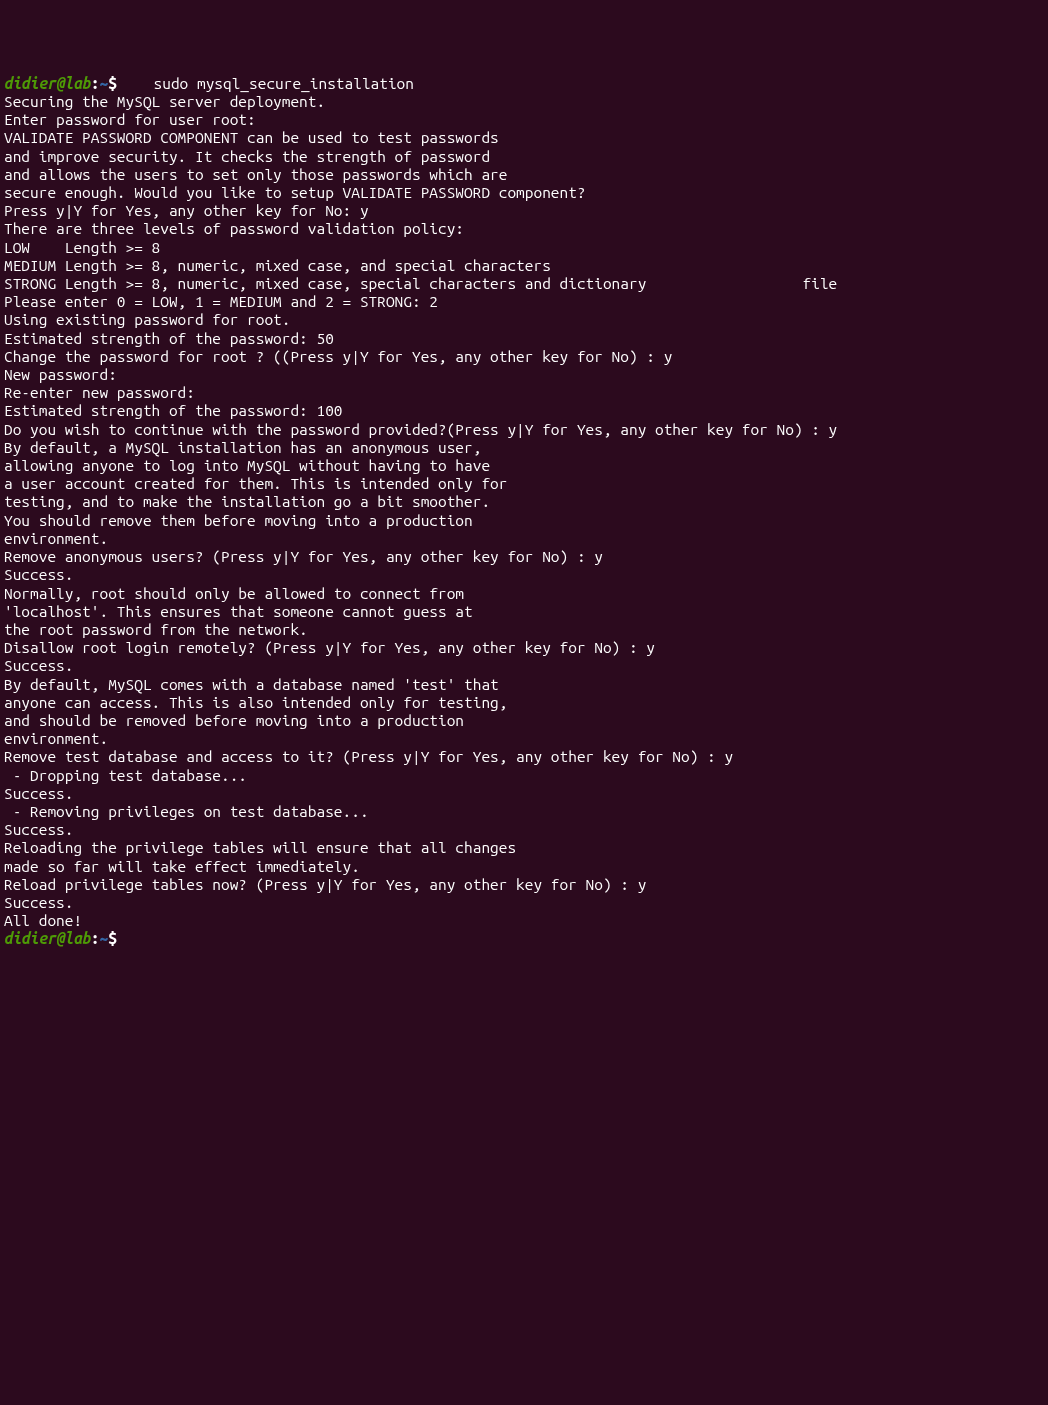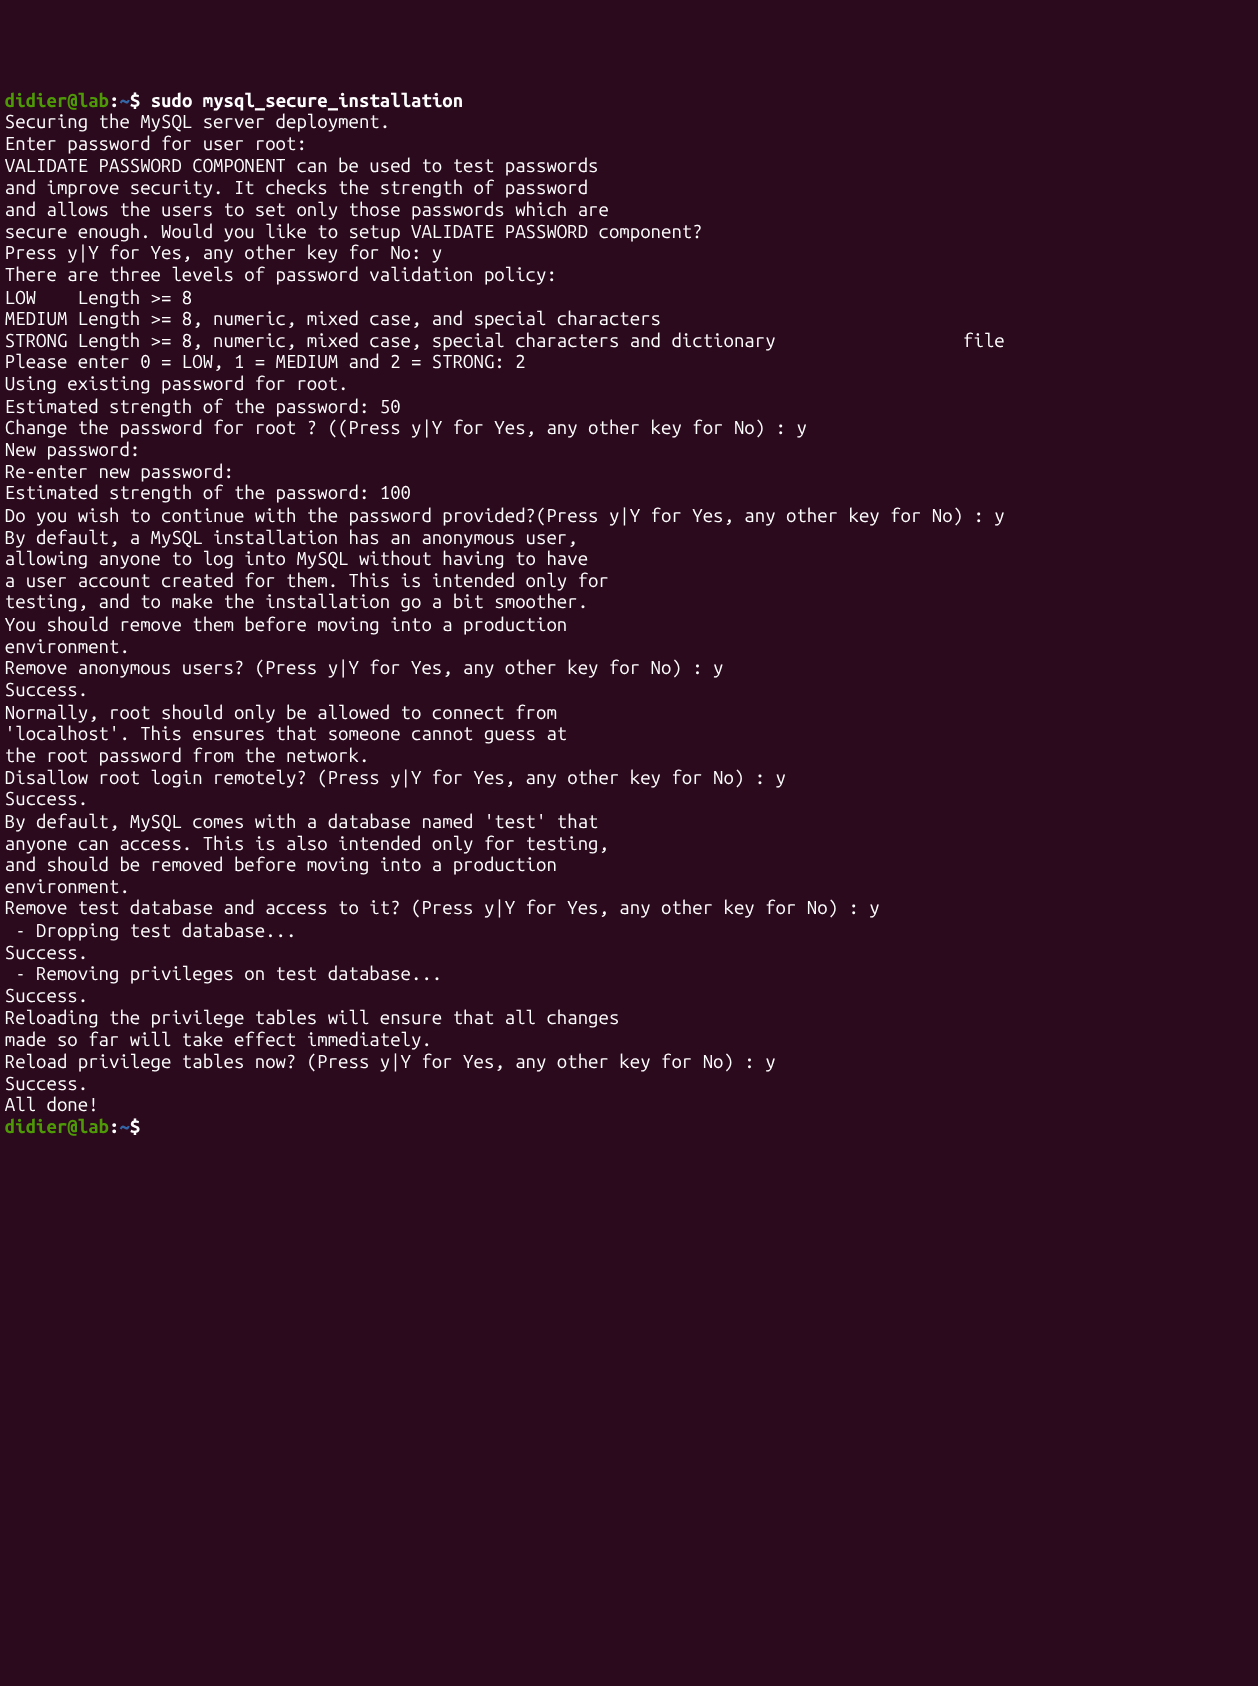--- a/index.html
+++ b/index.html
@@ -14,36 +14,38 @@
       font-size: 15.5px;
       line-height: 18.2px;
       padding: 2px 4px;
       width: 1048px;
       min-height: 1405px;
       white-space: pre;
     }
     .user-host {
       color: #4e9a06;
       font-weight: bold;
+      font-style: italic;
     }
     .colon {
       color: #ffffff;
       font-weight: bold;
     }
     .tilde {
       color: #3465a4;
       font-weight: bold;
     }
     .dollar {
       color: #ffffff;
       font-weight: bold;
     }
     .cmd {
       color: #ffffff;
-      font-weight: bold;
+      font-weight: normal;
+      margin-left: 28px;
     }
     .output {
       color: #ffffff;
     }
     .line {
       display: block;
     }
   </style>
 </head>
 <body>

